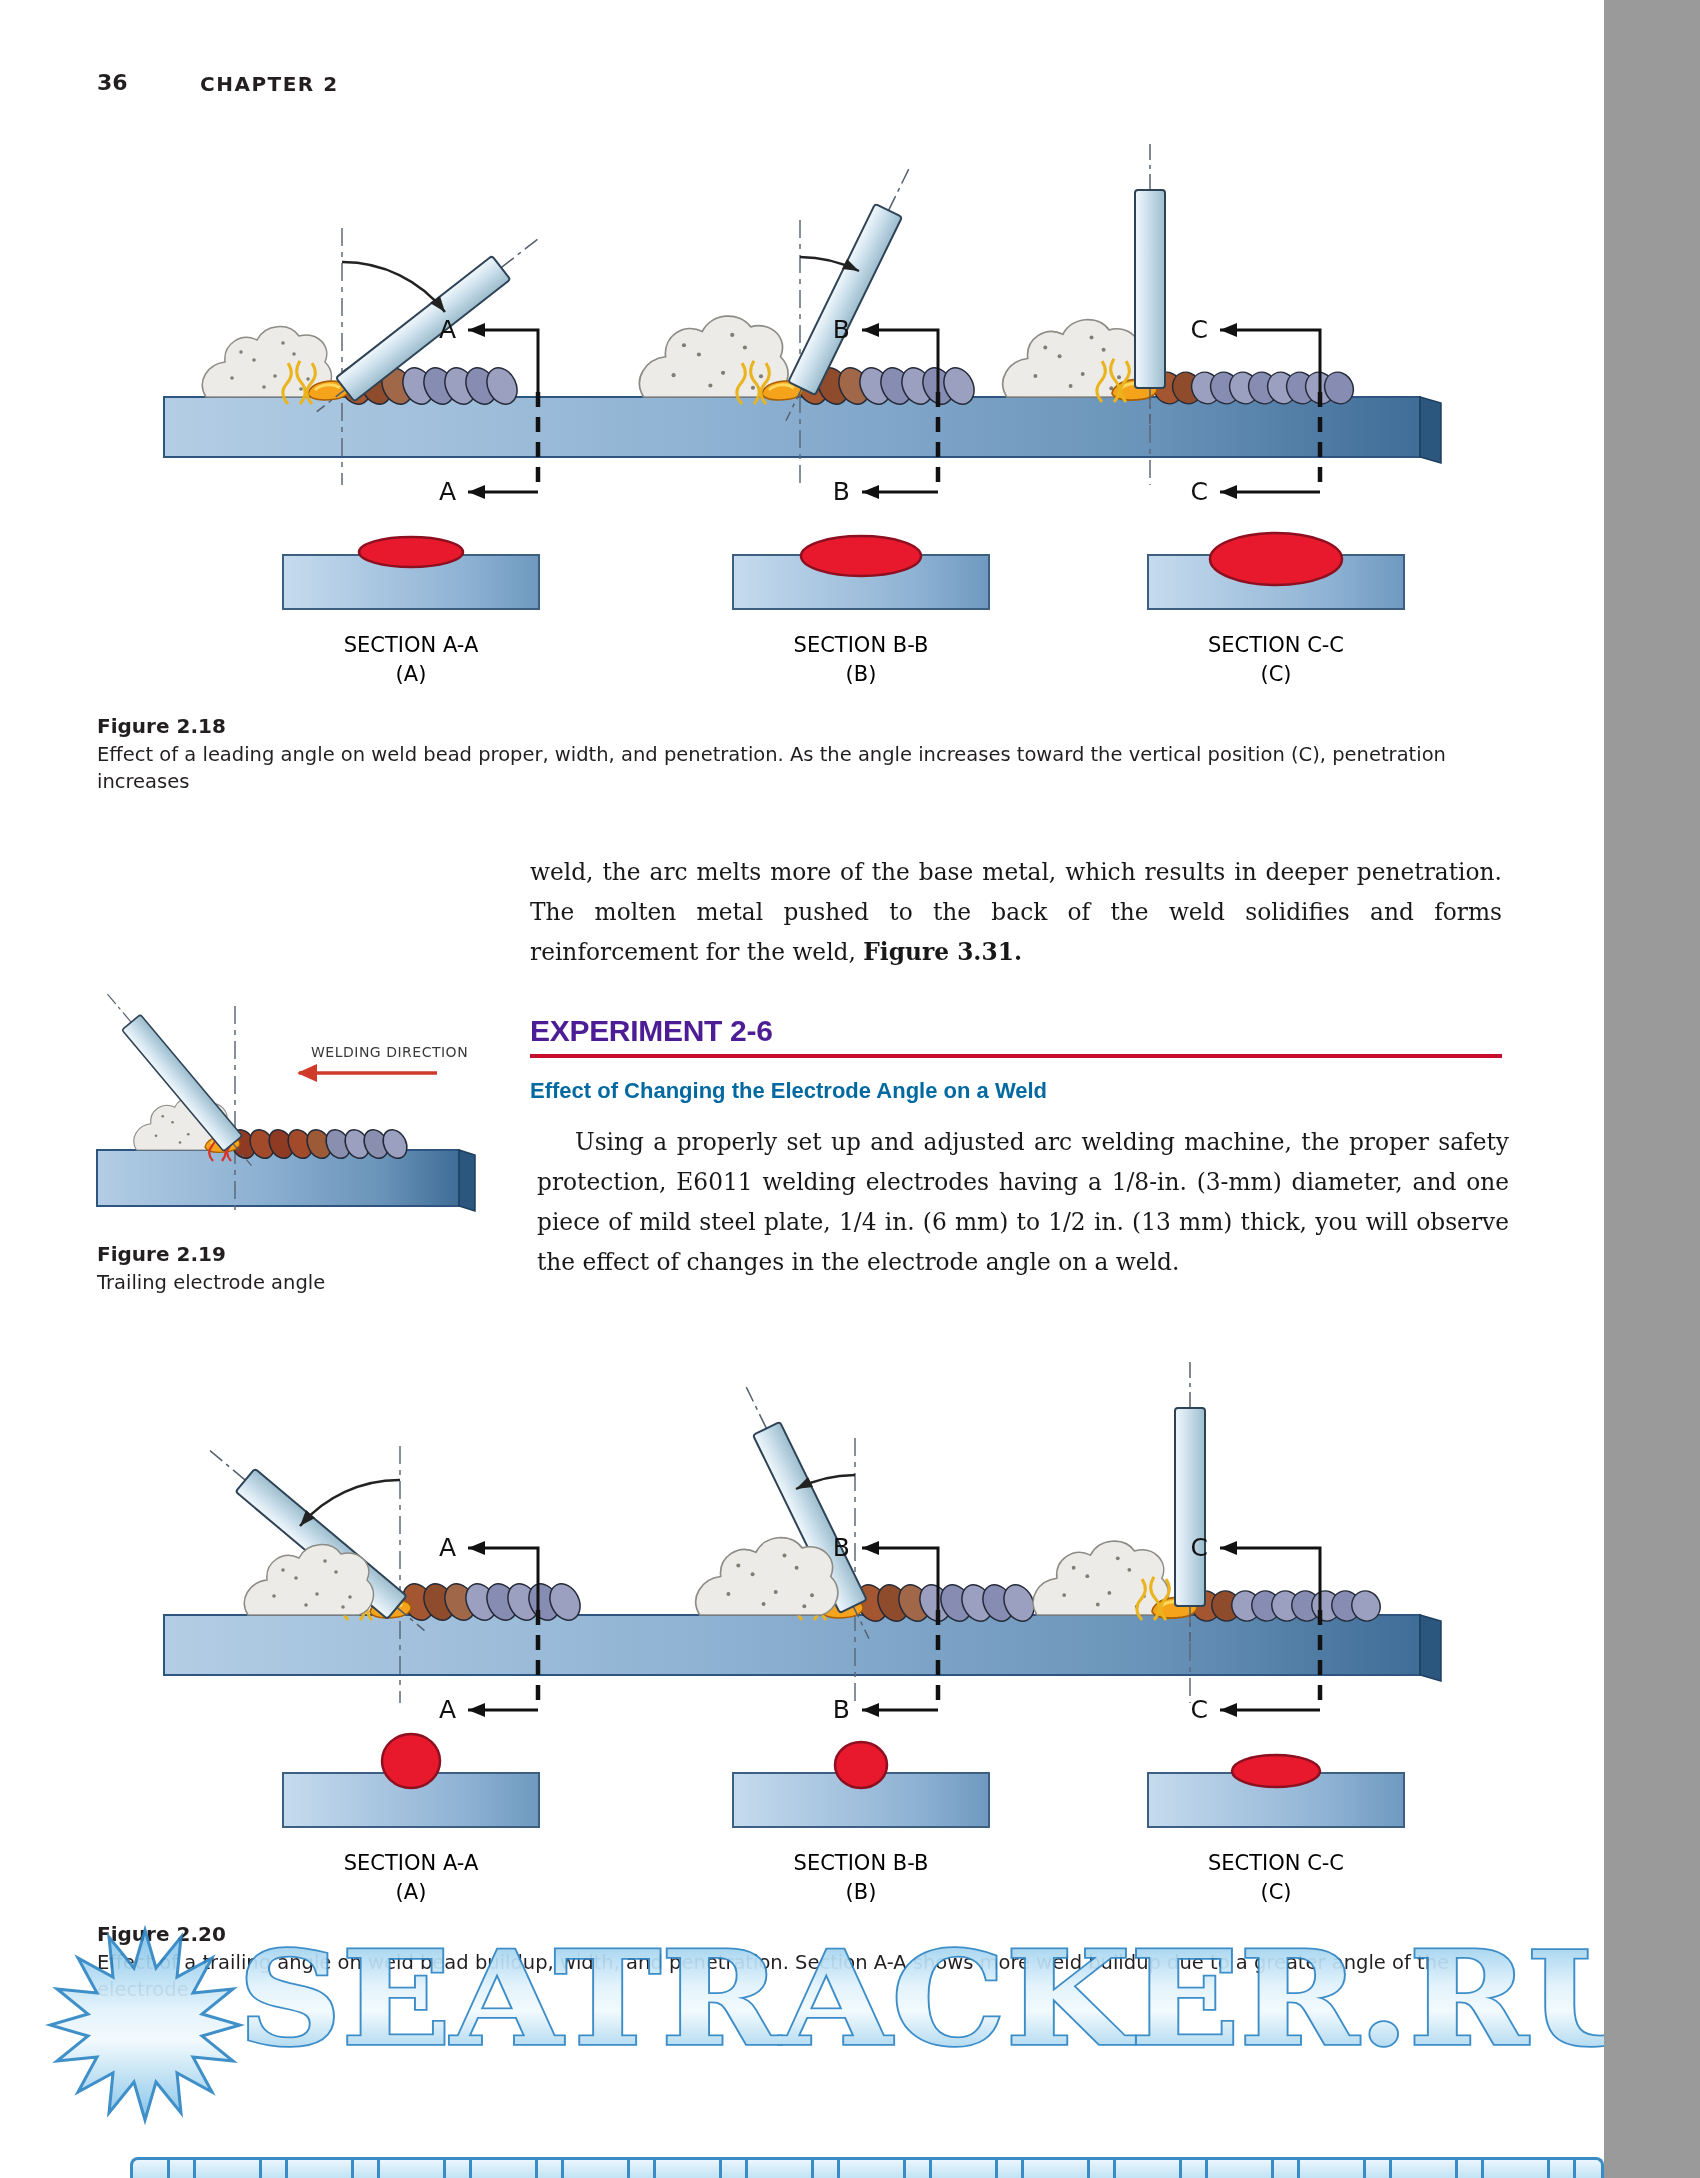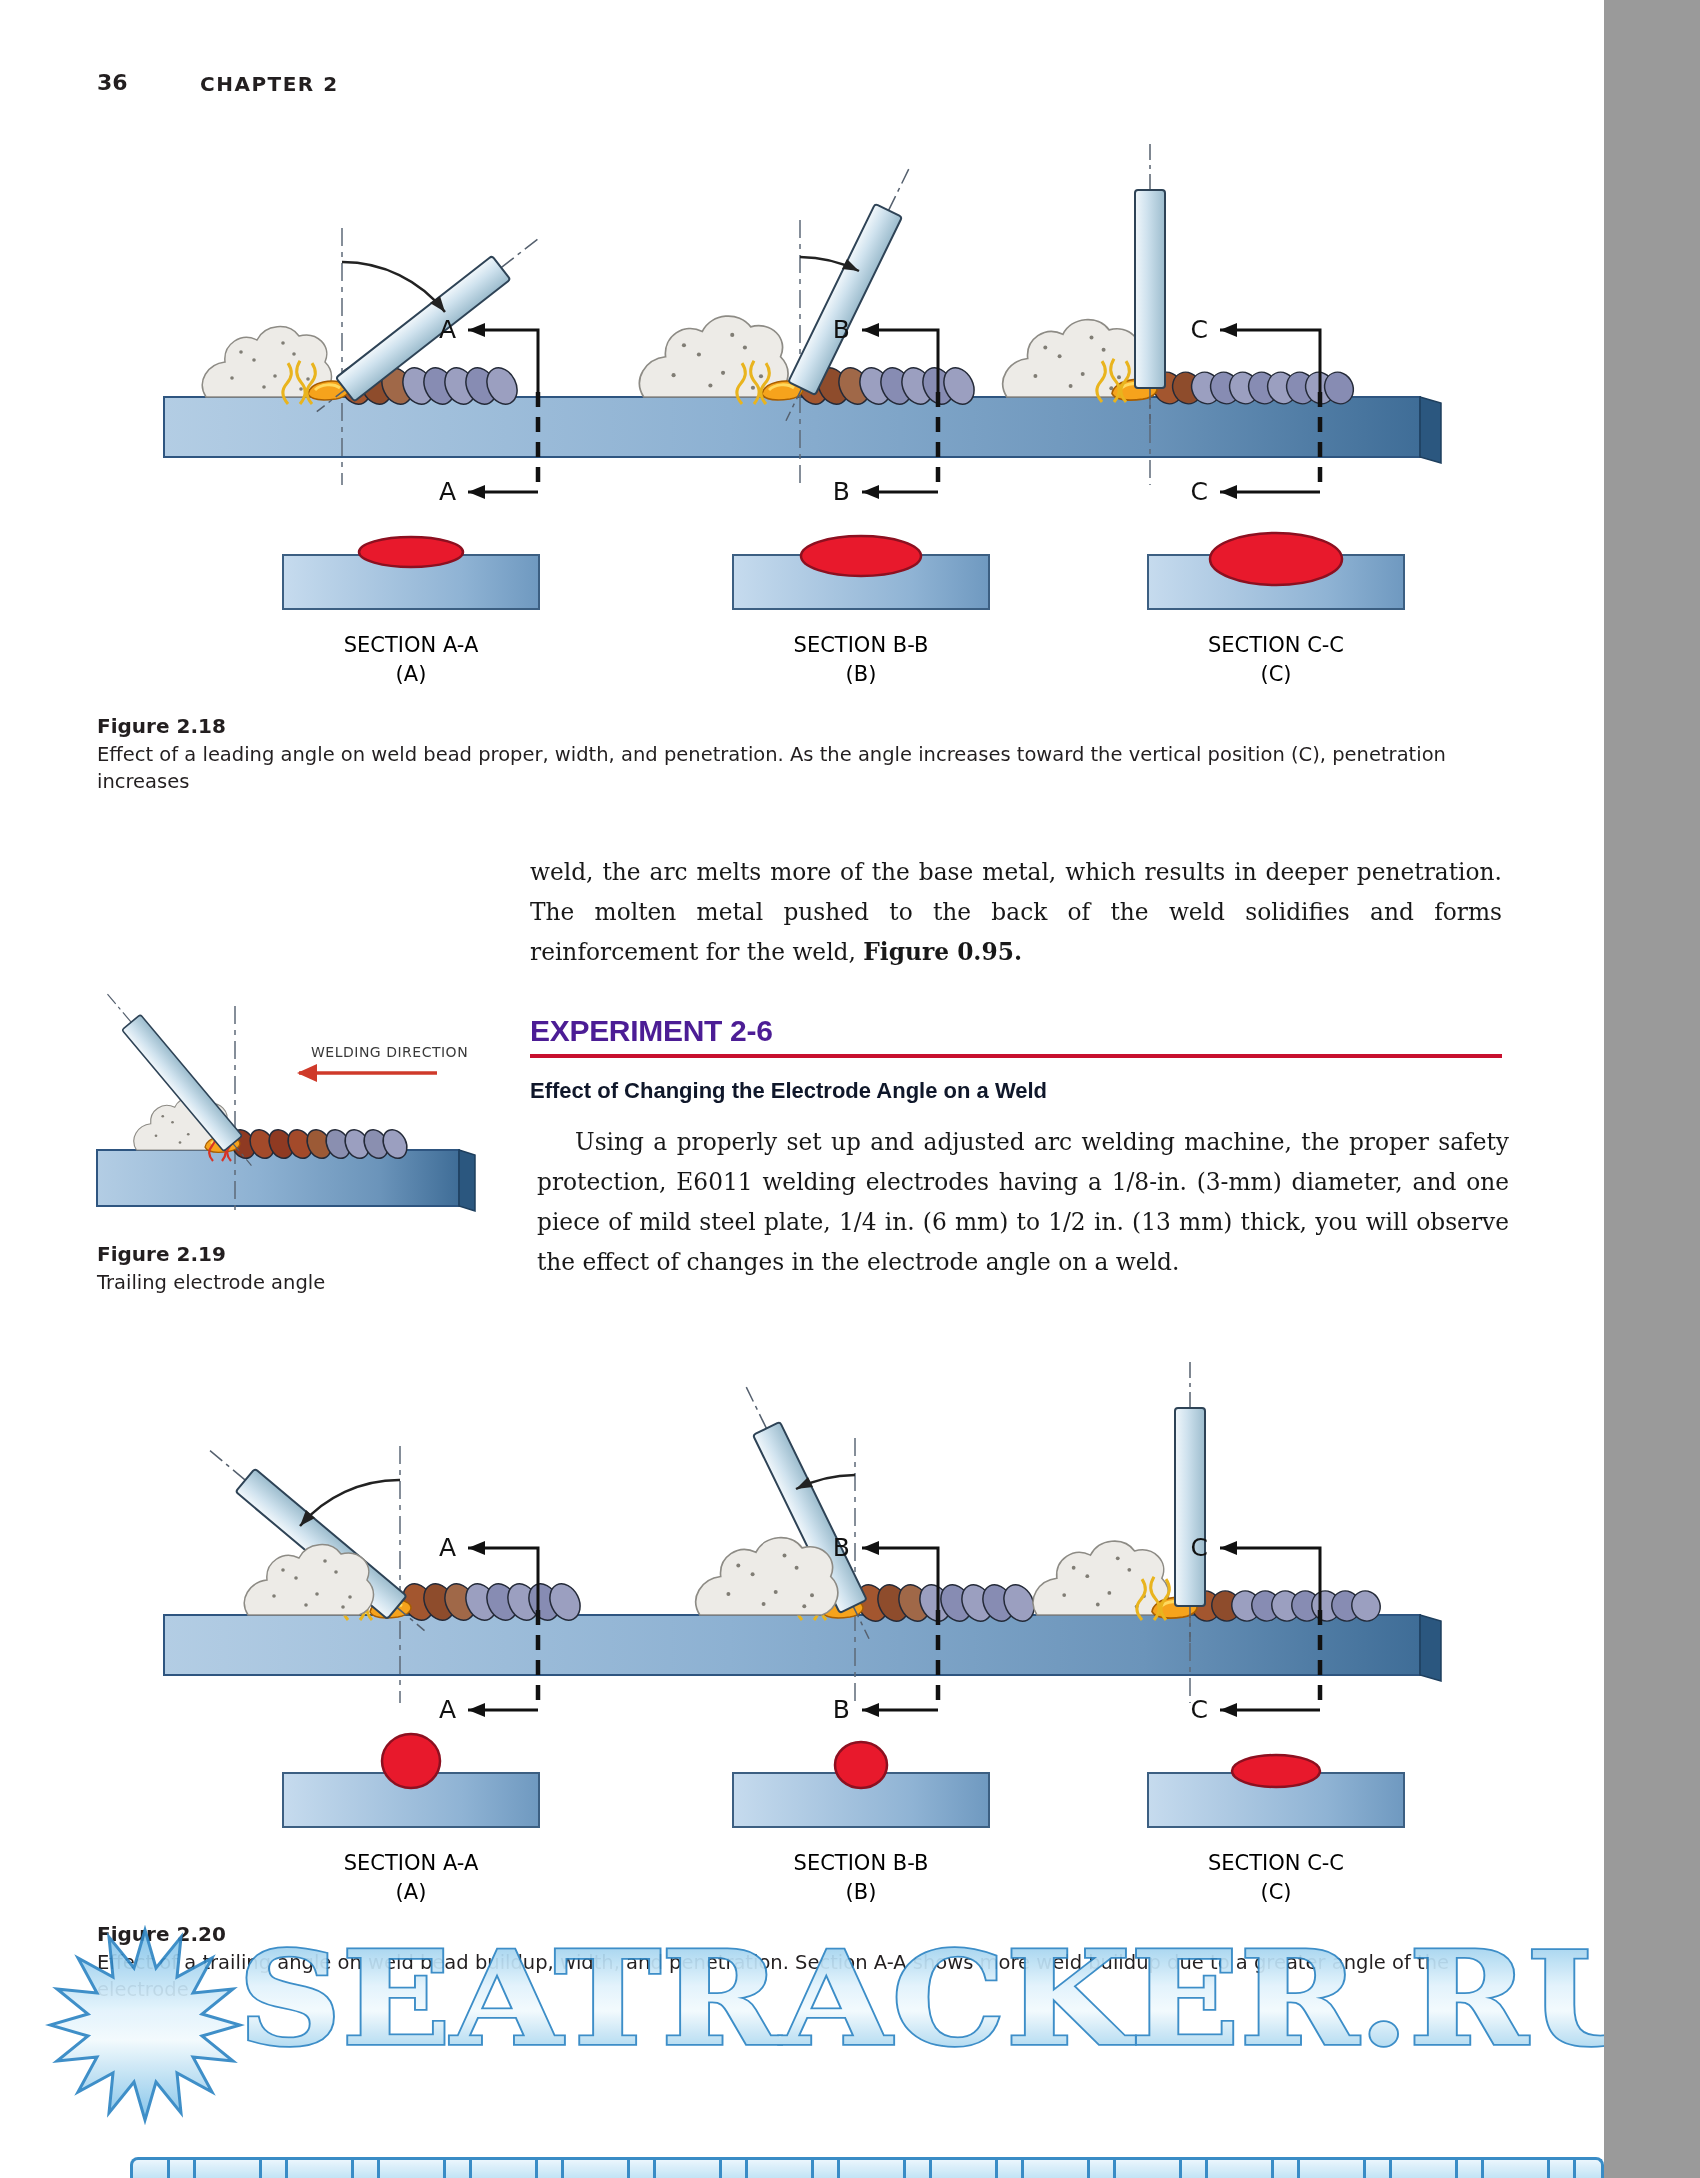--- a/index.html
+++ b/index.html
@@ -13,21 +13,21 @@
 
   .figlabel { font:bold 20px "DejaVu Sans", sans-serif; color:#231f20; margin-bottom:3px; }
   .figcap   { font:19.5px/27px "DejaVu Sans", sans-serif; color:#231f20; }
 
   .bodytext { font:23.3px/40px "DejaVu Serif", serif; color:#181818; text-align:justify; }
   .indent   { text-indent:38px; }
   .figref   { font-weight:bold; }
 
   .exph    { font:bold 30px "Liberation Sans", sans-serif; color:#4c1d95; letter-spacing:-0.3px; }
   .exprule { background:#c8102e; }
-  .expsub  { font:bold 22px "Liberation Sans", sans-serif; color:#0f172a;text-align:right; }
+  .expsub  { font:bold 22px "Liberation Sans", sans-serif; color:#0369a1;text-align:right; }
 
   svg text.slabel { font:21px "DejaVu Sans", sans-serif; fill:#000; text-anchor:middle; }
   svg text.clabel { font:25px "DejaVu Sans", sans-serif; fill:#111; text-anchor:end; }
   svg text.wdtext { font:14px "DejaVu Sans", sans-serif; fill:#3a3a3a; letter-spacing:0.5px; }
   .axis    { stroke:#5d6a78; stroke-width:1.5; stroke-dasharray:18 6 5 6; fill:none; }
   .bracket { stroke:#111; stroke-width:3; fill:none; }
   .cut     { stroke:#111; stroke-width:4.5; stroke-dasharray:15 10; fill:none; }
   .anglearc{ stroke:#222; stroke-width:2.5; fill:none; }
   .sectplate { fill:url(#sectGrad); stroke:#3c5f82; stroke-width:2; }
   .sectbead  { fill:#e8192c; stroke:#8c1020; stroke-width:2.5; }
@@ -208,21 +208,21 @@
       <text class="slabel" x="1126" y="512">SECTION C-C</text>
       <text class="slabel" x="1126" y="541">(C)</text>
     </g>
   </svg>
 
   <div class="abs" style="left:97px; top:714px; width:1390px;">
     <div class="figlabel">Figure 2.18</div>
     <div class="figcap">Effect of a leading angle on weld bead proper, width, and penetration. As the angle increases toward the vertical position (C), penetration increases</div>
   </div>
 
-  <p class="abs bodytext" style="left:530px; top:852px; width:972px;"><span>weld, the arc melts more of the base metal, which results in deeper penetration. The molten metal pushed to the back of the weld solidifies and forms reinforcement for the weld,</span> <b class="figref">Figure 0.95.</b></p>
+  <p class="abs bodytext" style="left:530px; top:852px; width:972px;"><span>weld, the arc melts more of the base metal, which results in deeper penetration. The molten metal pushed to the back of the weld solidifies and forms reinforcement for the weld,</span> <b class="figref">Figure 3.31.</b></p>
 
   <svg class="abs" style="left:85px; top:958px;" width="410" height="278" viewBox="0 0 410 278">
     <g>
       <rect x="12" y="192" width="362" height="56" fill="url(#plateGrad)" stroke="#2e5580" stroke-width="2"></rect>
       <polygon points="374,192 390,197 390,253 374,248" fill="#2b577f" stroke="#1e3f5e" stroke-width="1.5"></polygon>
     </g>
     <line class="axis" x1="150" y1="48" x2="150" y2="258"></line>
     <use href="#cloudShape" transform="translate(98,192) scale(0.75)"></use>
     <use href="#ripS" transform="translate(158,186) rotate(-26)" fill="#8f3a22"></use>
     <use href="#ripS" transform="translate(177,186) rotate(-26)" fill="#a34a2a"></use>

